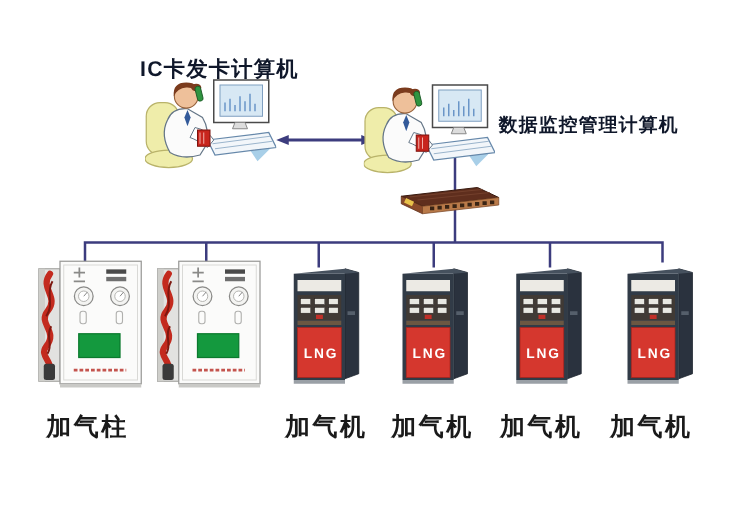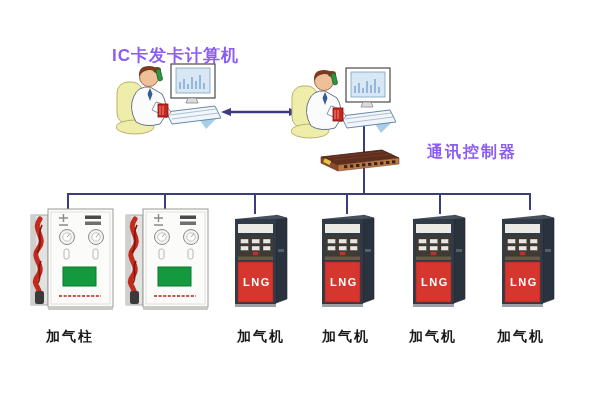--- a/index.html
+++ b/index.html
@@ -1,34 +1,34 @@
 <!DOCTYPE html>
 <html><head>
 <meta charset="utf-8">
 <style>
   html,body{margin:0;padding:0;}
   body{font-family:"Liberation Sans","DejaVu Sans",sans-serif;background:#ffffff;}
   #canvas{position:relative;width:600px;height:404px;background:#ffffff;overflow:hidden;}
   .abs{position:absolute;}
-  .lbl{color:#8b5cf6;font-weight:bold;white-space:nowrap;text-align:center;}
+  .lbl{color:#0f172a;font-weight:bold;white-space:nowrap;text-align:center;}
   #lbl-ic{left:112px;top:44px;font-size:17px;letter-spacing:1px;}
   #lbl-monitor{left:399px;top:91px;font-size:15px;letter-spacing:1px;}
   #lbl-controller{left:427px;top:142px;font-size:16px;letter-spacing:2px;}
   #person1{left:116px;top:60px;width:105px;height:86px;z-index:3;}
   #person2{left:291px;top:64px;width:105px;height:86px;z-index:3;}
   #arrow{left:218px;top:104px;width:84px;height:16px;z-index:2;}
   #connectors{left:0;top:0;width:600px;height:404px;z-index:1;}
   #controller-dev{left:318px;top:148px;width:84px;height:26px;z-index:3;}
   #col1{left:28px;top:203px;width:90px;height:108px;z-index:2;}
   #col2{left:123px;top:203px;width:90px;height:108px;z-index:2;}
   #disp1{left:230px;top:211px;width:62px;height:97px;z-index:2;}
   #disp2{left:317px;top:211px;width:62px;height:97px;z-index:2;}
   #disp3{left:408px;top:211px;width:62px;height:97px;z-index:2;}
   #disp4{left:497px;top:211px;width:62px;height:97px;z-index:2;}
-  .devlbl{top:328px;width:76px;font-size:14px;font-weight:bold;color:#1a1a1a;letter-spacing:2px;}
+  .devlbl{top:328px;width:76px;font-size:20px;font-weight:bold;color:#1a1a1a;letter-spacing:2px;}
   #dl0{left:32px;} #dl1{left:128px;} #dl2{left:223px;} #dl3{left:308px;} #dl4{left:395px;} #dl5{left:483px;}
   .lng-text{font-family:"Liberation Sans","DejaVu Sans",sans-serif;font-weight:bold;font-size:11px;fill:#ffffff;letter-spacing:1.5px;}
 </style>
 </head>
 <body>
 
 <div id="canvas">
 
   <svg width="0" height="0" style="position:absolute" aria-hidden="true">
     <defs>
@@ -138,21 +138,21 @@
     </defs>
   </svg>
 
   <svg id="connectors" class="abs" viewBox="0 0 600 404">
     <path d="M364,126 V194" stroke="#3c3c7e" stroke-width="2" fill="none"></path>
     <path d="M68,210 V194 H530 V210" stroke="#3c3c7e" stroke-width="2" fill="none"></path>
     <path d="M165,194 V210 M255,194 V214 M347,194 V214 M440,194 V214" stroke="#3c3c7e" stroke-width="2" fill="none"></path>
   </svg>
 
   <div id="lbl-ic" class="abs lbl">IC卡发卡计算机</div>
-  <div id="lbl-controller" class="abs lbl">通讯控制器</div>
+  <div id="lbl-monitor" class="abs lbl">数据监控管理计算机</div>
 
   <svg id="person1" class="abs" viewBox="0 0 105 86">
       <use href="#sym-person"></use>
     </svg>
   <svg id="person2" class="abs" viewBox="0 0 105 86">
       <use href="#sym-person"></use>
     </svg>
 
   <svg id="arrow" class="abs" viewBox="0 0 84 16">
     <path d="M12,8 H72" stroke="#3c3c7e" stroke-width="2.4"></path>

